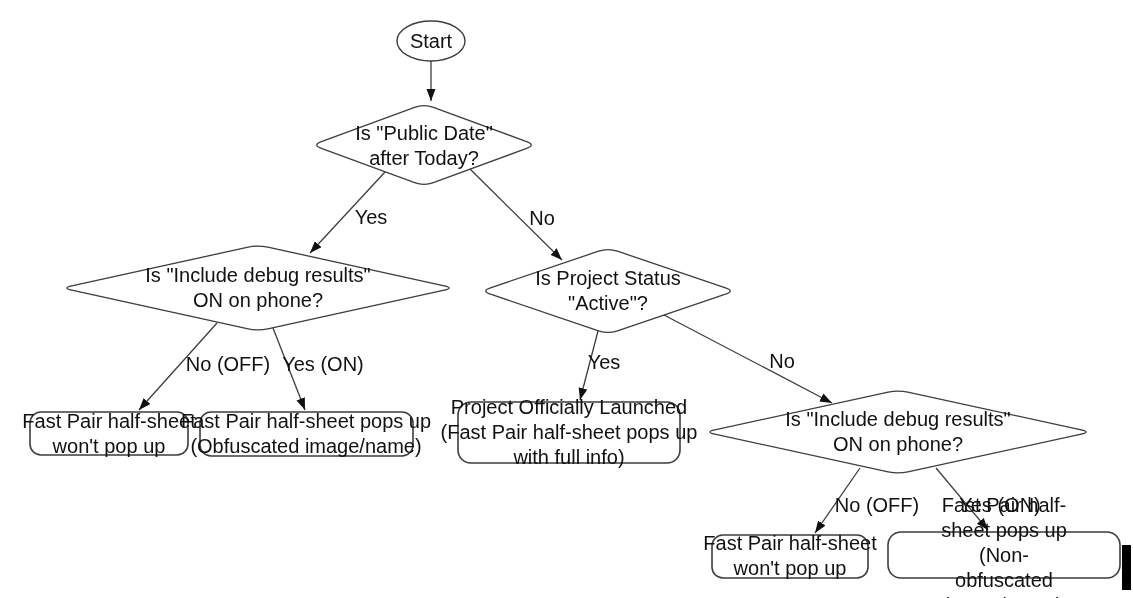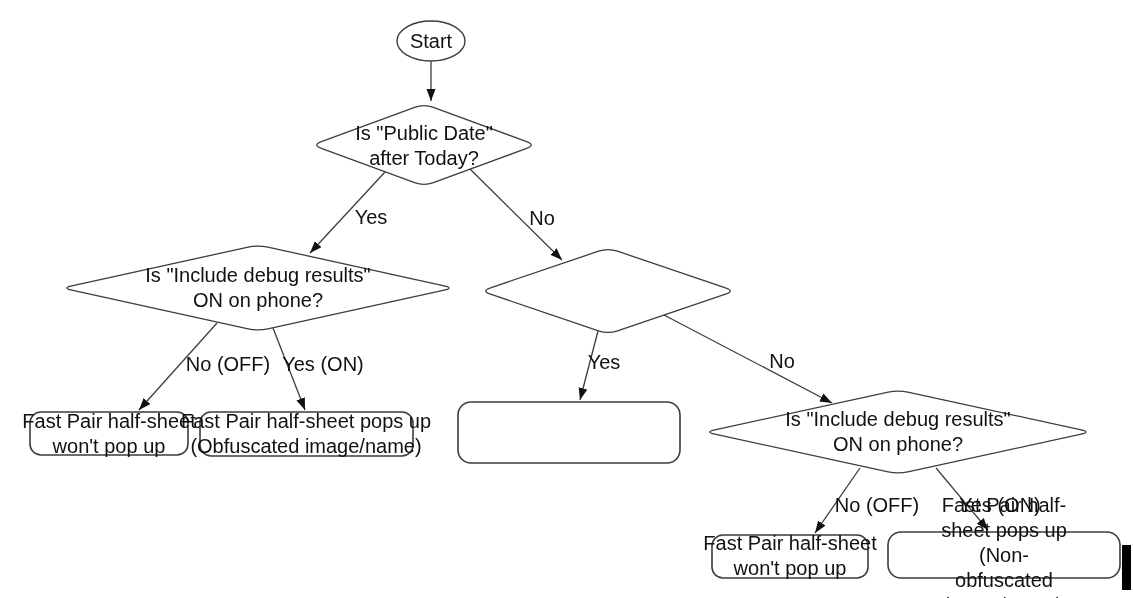--- a/index.html
+++ b/index.html
@@ -74,26 +74,31 @@
     <line x1="936" y1="468" x2="988" y2="530" stroke="#3d3d3d" stroke-width="1.3" marker-end="url(#arrow)"></line>
 
     <rect x="1122" y="545" width="9" height="45" fill="#000000"></rect>
   </svg>
 
   <div class="node-label" style="left:431px; top:41px;">Start</div>
   <div class="node-label" style="left:424px; top:146px;">Is "Public Date"
 after Today?</div>
   <div class="node-label" style="left:258px; top:288px;">Is "Include debug results"
 ON on phone?</div>
+  <div class="node-label" style="left:608px; top:291px;">Is Project Status
+"Active"?</div>
   <div class="node-label" style="left:898px; top:432px;">Is "Include debug results"
 ON on phone?</div>
   <div class="node-label" style="left:109px; top:434px;">Fast Pair half-sheet
 won't pop up</div>
   <div class="node-label" style="left:306px; top:434px;">Fast Pair half-sheet pops up
 (Obfuscated image/name)</div>
+  <div class="node-label" style="left:569px; top:432px;">Project Officially Launched
+(Fast Pair half-sheet pops up
+with full info)</div>
   <div class="node-label" style="left:790px; top:556px;">Fast Pair half-sheet
 won't pop up</div>
   <div class="node-label" style="left:1004px; top:555px;">Fast Pair half-sheet pops up
 (Non-obfuscated image/name)</div>
 
   <div class="edge-label" style="left:371px; top:217px;">Yes</div>
   <div class="edge-label" style="left:542px; top:218px;">No</div>
   <div class="edge-label" style="left:228px; top:364px;">No (OFF)</div>
   <div class="edge-label" style="left:323px; top:364px;">Yes (ON)</div>
   <div class="edge-label" style="left:604px; top:362px;">Yes</div>

